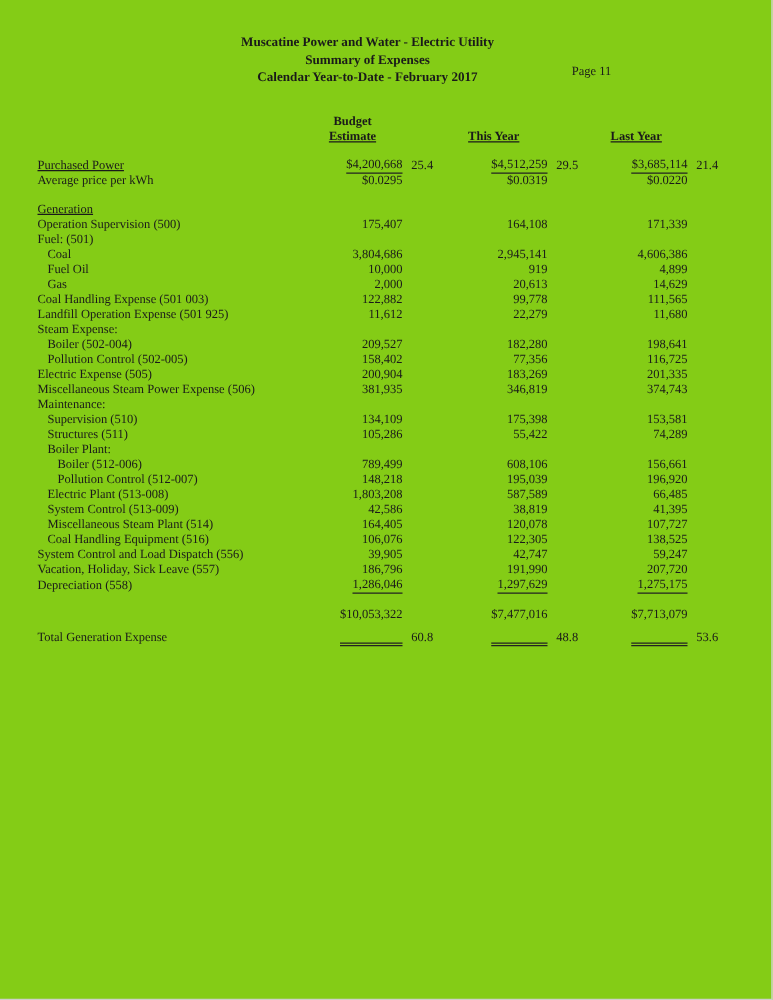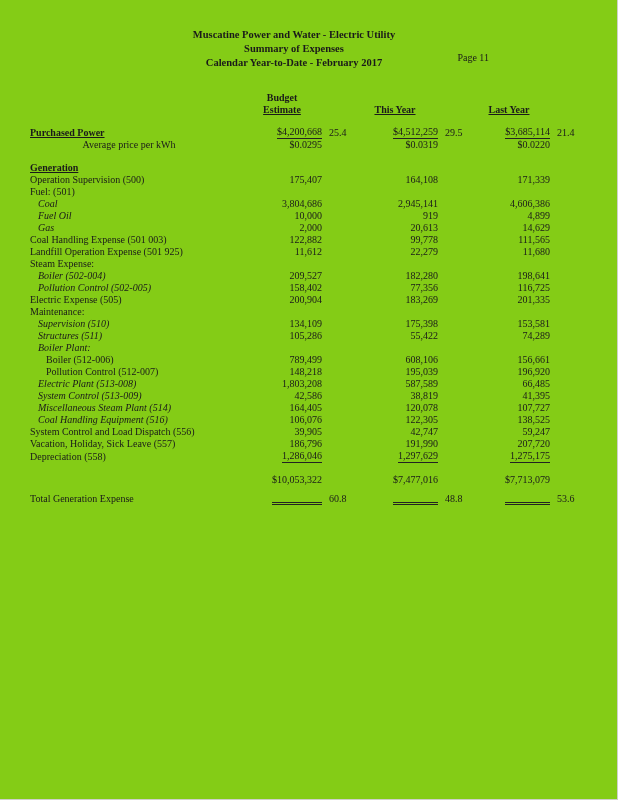--- a/index.html
+++ b/index.html
@@ -46,25 +46,25 @@
     vertical-align:bottom;
     white-space:nowrap;
     font-weight:normal;
     text-align:left;
   }
   thead th { font-weight:bold; text-align:center;font-family:Liberation Serif, serif; }
   thead tr.h2 th { padding-bottom:10px;text-align:center; }
   .ulh { text-decoration:underline; }
   td.amt { text-align:right; }
   td.pct { text-align:left; padding-left:7px; }
-  td.lbl.ind1 { padding-left:8px;font-style:italic; }
+  td.lbl.ind1 { padding-left:8px; }
   td.lbl.ind2 { padding-left:16px; }
-  td.lbl.bold { font-weight:bold; }
+  td.lbl.bold { font-weight:normal; }
   td.lbl.lul  { text-decoration:underline; }
-  td.lbl.rlbl { text-align:center; padding-right:14px; }
+  td.lbl.rlbl { text-align:left; padding-right:14px; }
   span.val { display:inline-block; }
   span.ul1 { border-bottom:1px solid #222; }
   span.ul2 { border-bottom:3px double #222; padding-bottom:16px; }
   tr.spacer td { height:11px; }
 </style>
 </head>
 <body>
 
 <div class="sheet">
 
@@ -230,20 +230,29 @@
         <tr>
           <td class="lbl ind0">Electric Expense (505)</td>
           <td class="amt"><span class="val">200,904</span></td>
           <td class="pct"></td>
           <td class="amt"><span class="val">183,269</span></td>
           <td class="pct"></td>
           <td class="amt"><span class="val">201,335</span></td>
           <td class="pct"></td>
         </tr>
         <tr>
+          <td class="lbl ind0">Miscellaneous Steam Power Expense (506)</td>
+          <td class="amt"><span class="val">381,935</span></td>
+          <td class="pct"></td>
+          <td class="amt"><span class="val">346,819</span></td>
+          <td class="pct"></td>
+          <td class="amt"><span class="val">374,743</span></td>
+          <td class="pct"></td>
+        </tr>
+        <tr>
           <td class="lbl ind0">Maintenance:</td>
           <td class="amt"></td>
           <td class="pct"></td>
           <td class="amt"></td>
           <td class="pct"></td>
           <td class="amt"></td>
           <td class="pct"></td>
         </tr>
         <tr>
           <td class="lbl ind1">Supervision (510)</td>

